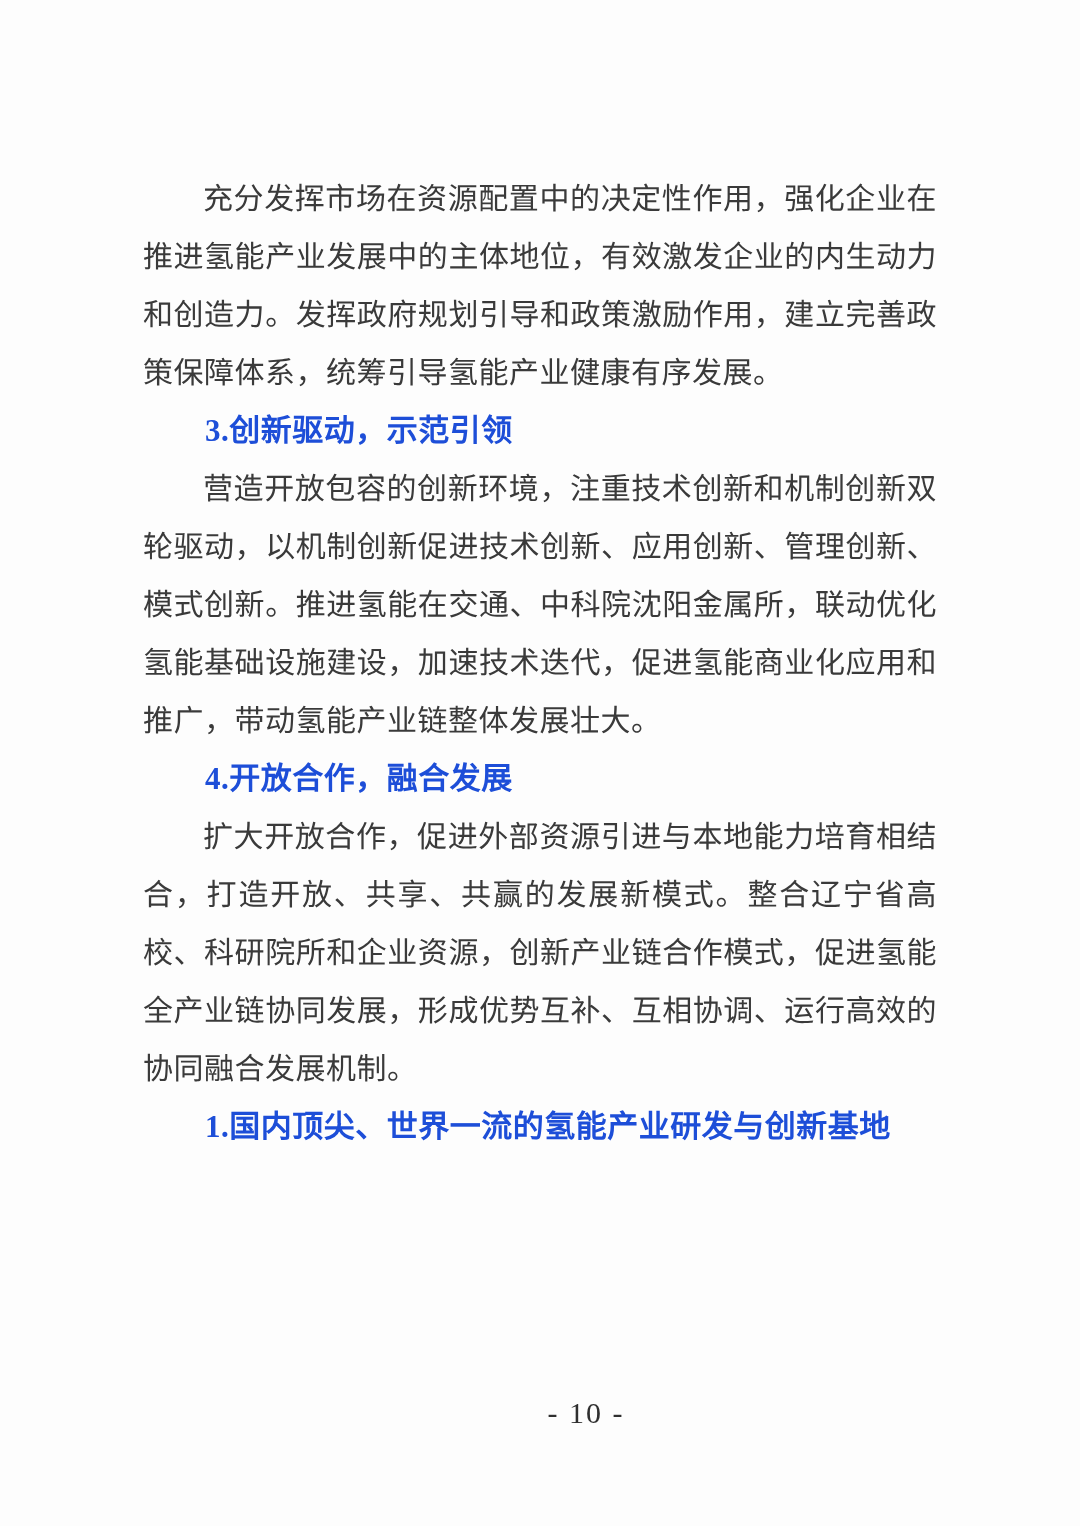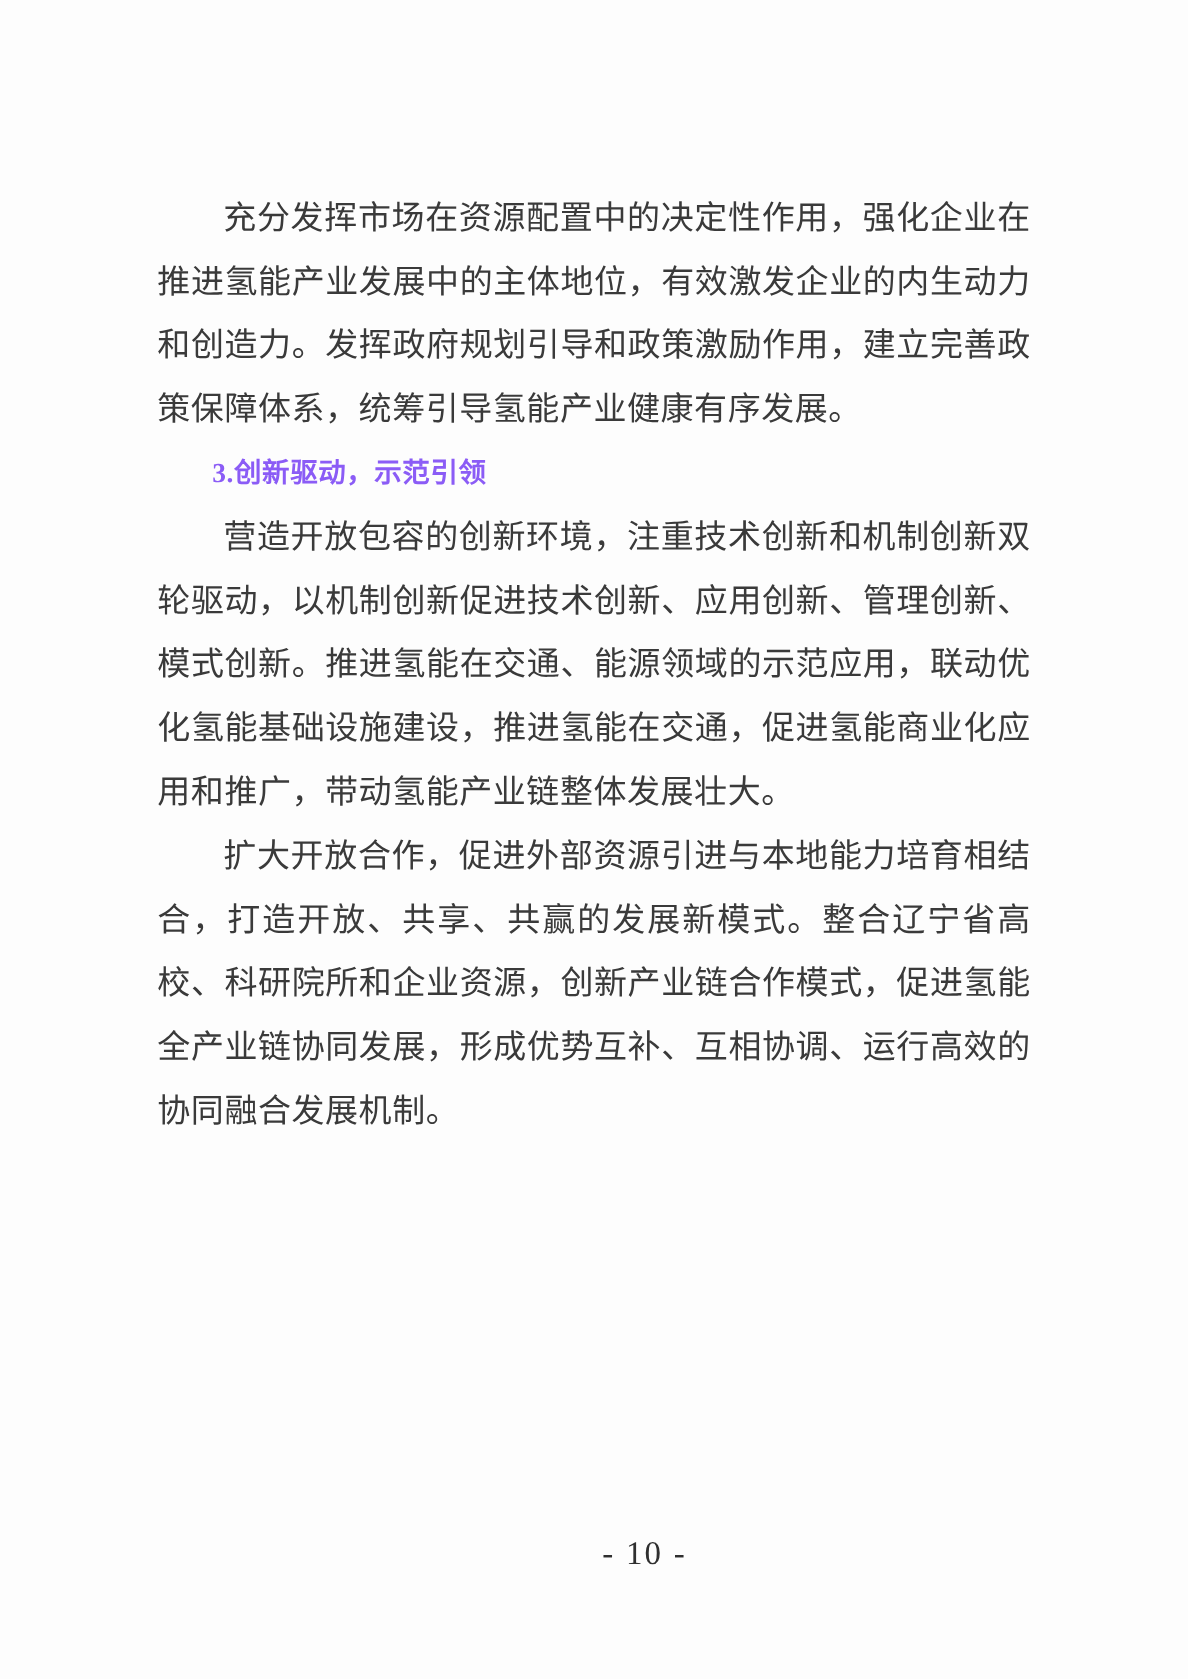--- a/index.html
+++ b/index.html
@@ -29,23 +29,23 @@
     text-align: justify;
     letter-spacing: 0.5px;
   }
   .para {
     margin: 0;
     text-indent: 2em;
   }
   .num-heading {
     margin: 0;
     text-indent: 2em;
-    font-size: 25px;
+    font-size: 31px;
     font-weight: bold;
-    color: #8b5cf6;
+    color: #1d4ed8;
     line-height: 58px;
   }
   .sub-heading {
     margin: 0;
     text-indent: 2em;
     font-size: 32px;
     font-weight: bold;
     color: #161616;
     line-height: 58px;
   }
@@ -62,17 +62,19 @@
     margin-left: 46px;
   }
 </style>
 </head>
 <body>
 
 <div class="doc-page">
   <div class="content">
     <p class="para">充分发挥市场在资源配置中的决定性作用，强化企业在推进氢能产业发展中的主体地位，有效激发企业的内生动力和创造力。发挥政府规划引导和政策激励作用，建立完善政策保障体系，统筹引导氢能产业健康有序发展。</p>
     <h3 class="num-heading">3.创新驱动，示范引领</h3>
-    <p class="para">营造开放包容的创新环境，注重技术创新和机制创新双轮驱动，以机制创新促进技术创新、应用创新、管理创新、模式创新。推进氢能在交通、能源领域的示范应用，联动优化氢能基础设施建设，推进氢能在交通，促进氢能商业化应用和推广，带动氢能产业链整体发展壮大。</p>
+    <p class="para">营造开放包容的创新环境，注重技术创新和机制创新双轮驱动，以机制创新促进技术创新、应用创新、管理创新、模式创新。推进氢能在交通、中科院沈阳金属所，联动优化氢能基础设施建设，加速技术迭代，促进氢能商业化应用和推广，带动氢能产业链整体发展壮大。</p>
+    <h3 class="num-heading">4.开放合作，融合发展</h3>
     <p class="para">扩大开放合作，促进外部资源引进与本地能力培育相结合，打造开放、共享、共赢的发展新模式。整合辽宁省高校、科研院所和企业资源，创新产业链合作模式，促进氢能全产业链协同发展，形成优势互补、互相协调、运行高效的协同融合发展机制。</p>
+    <h3 class="num-heading">1.国内顶尖、世界一流的氢能产业研发与创新基地</h3>
   </div>
   <div class="page-number">- 10 -</div>
 </div>
 
 </body></html>

